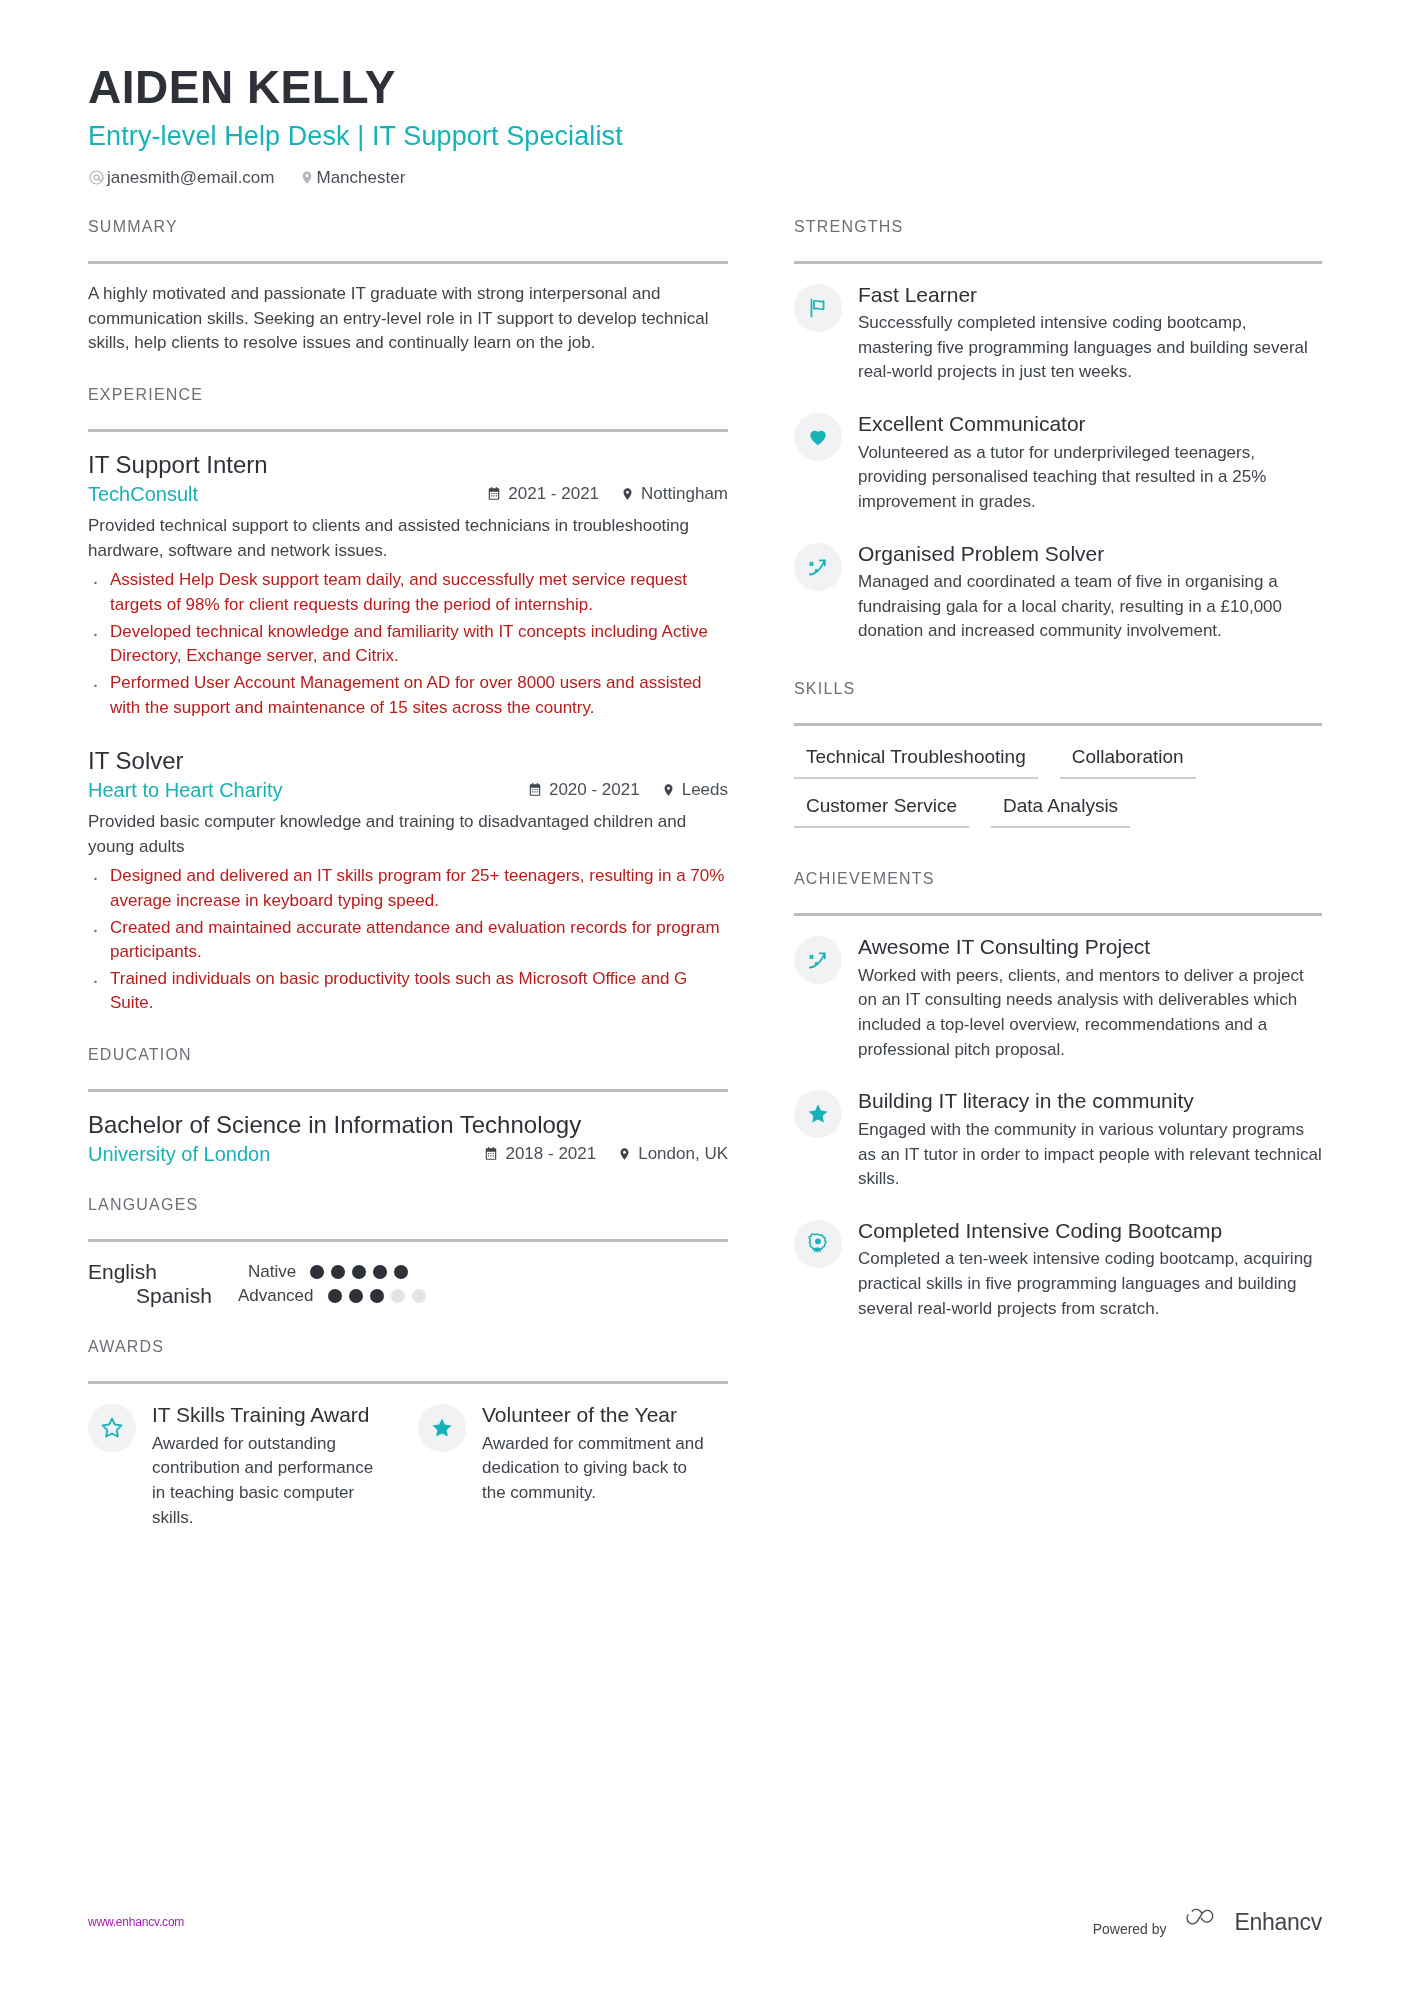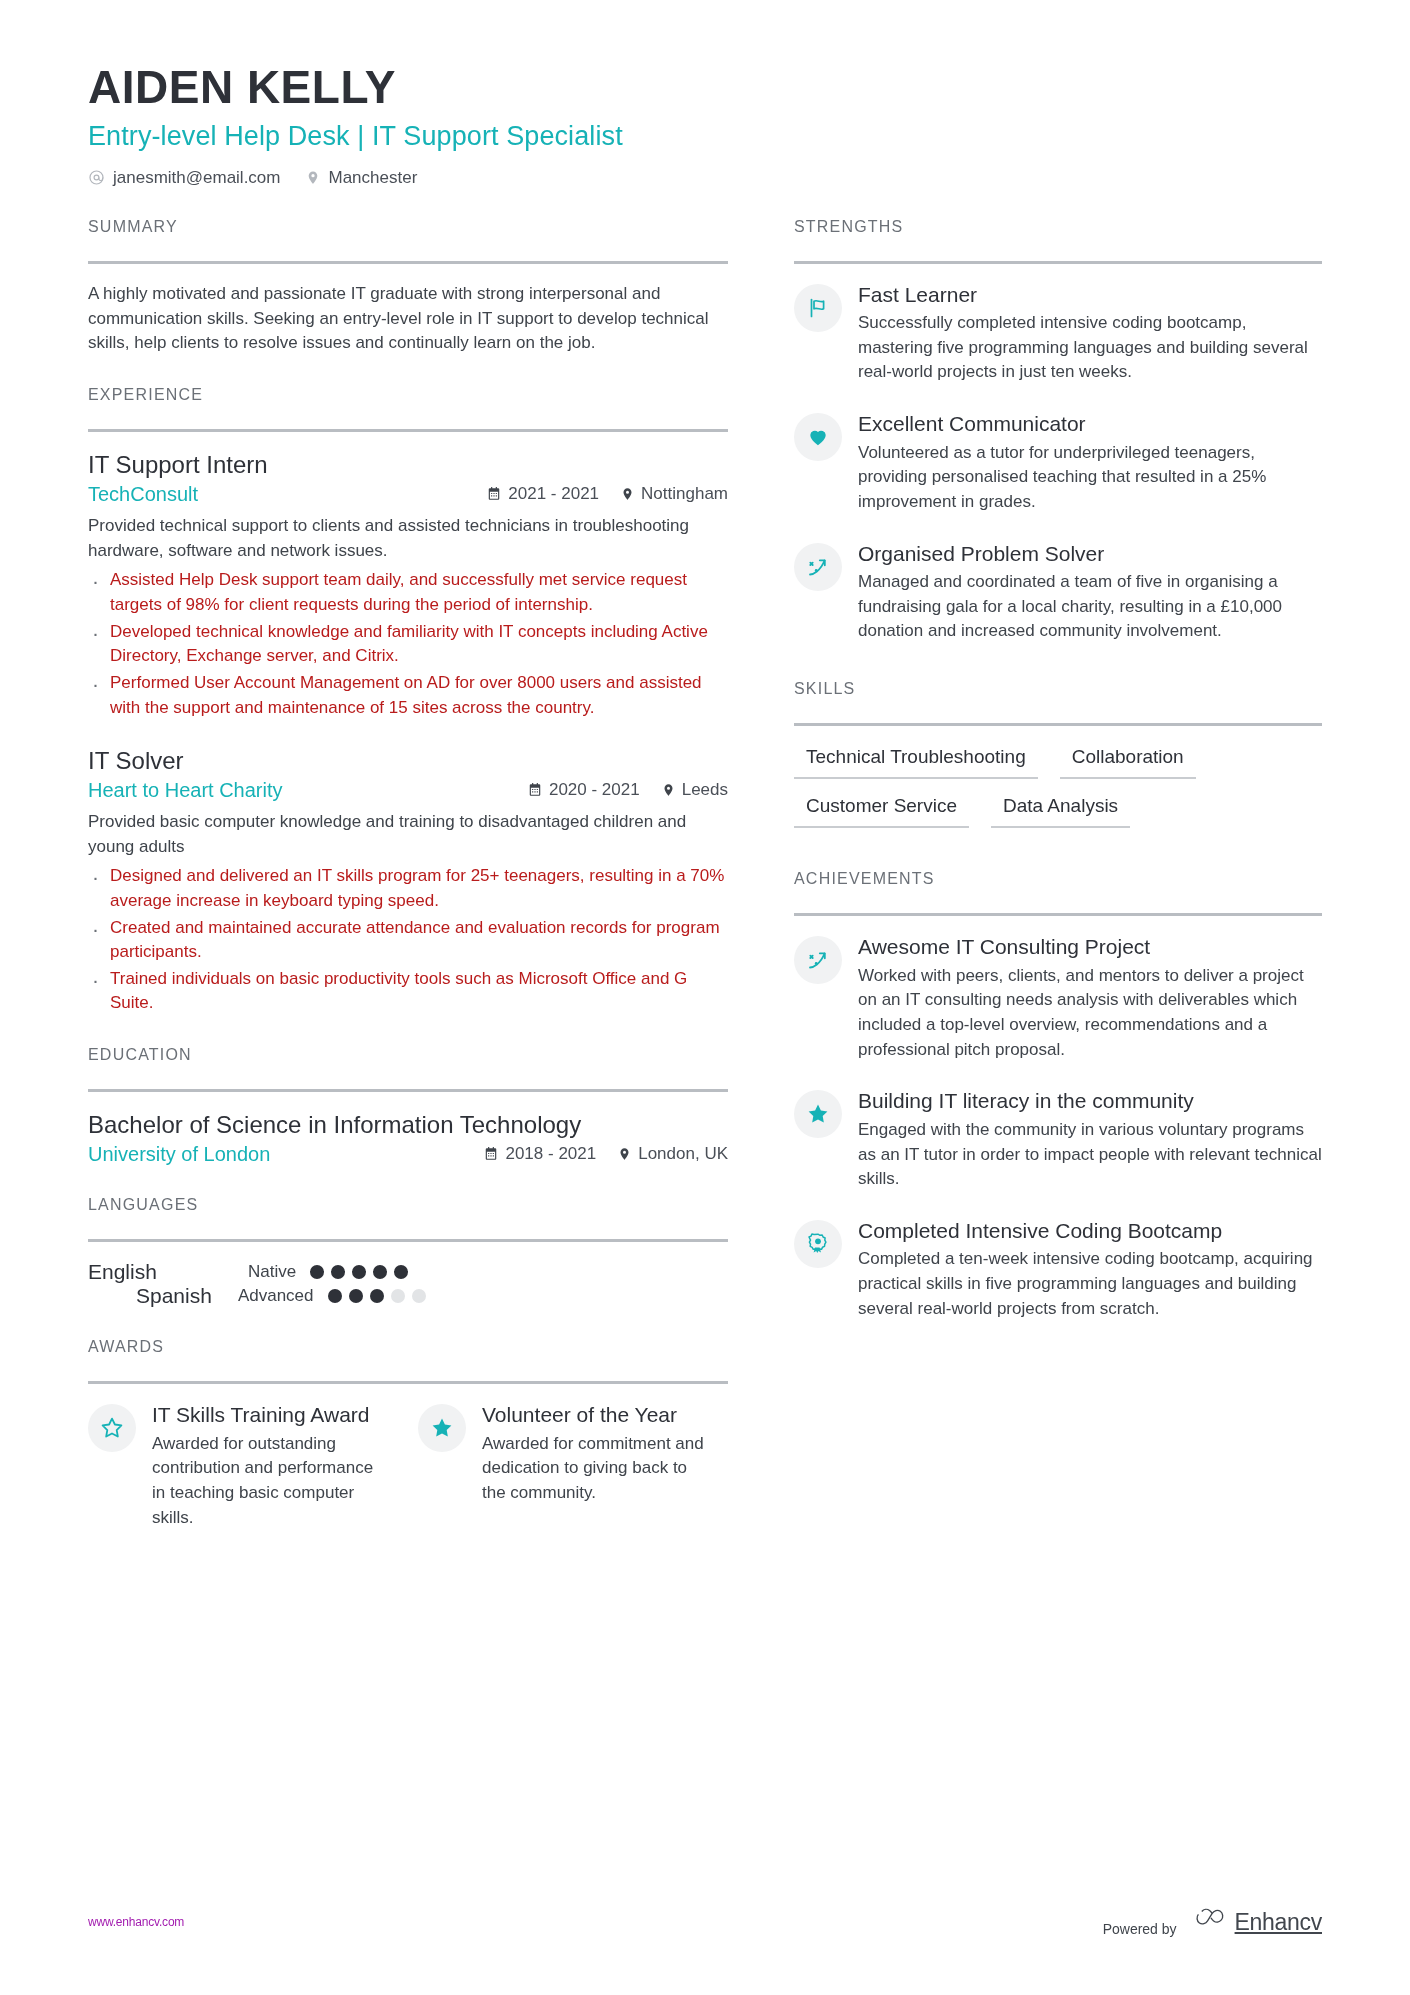--- a/index.html
+++ b/index.html
@@ -39,21 +39,21 @@
     display: flex;
     align-items: center;
     gap: 26px;
     margin-top: 16px;
     font-size: 17px;
     color: #4a4f57;
   }
   .contact-item {
     display: flex;
     align-items: center;
-    gap: 8px;
+    gap: 2px;
   }
   .contact-item .ic { color: #b3b7bd; display:flex; align-items:center; }
 
   
   .cols {
     display: flex;
     margin-top: 30px;
     align-items: flex-start;
   }
   .col-left  { width: 706px; padding-right: 66px; }
@@ -220,25 +220,24 @@
   }
   .footer-right {
     display: flex;
     align-items: flex-end;
     gap: 18px;
   }
   .powered { font-size: 14px; color: #3f444b; }
   .brand {
     display: flex;
     align-items: center;
-    gap: 6px;
+    gap: 16px;
     font-size: 23px;
     color: #41464d;
     letter-spacing: -0.3px;
-    text-decoration: underline;
   }
 </style>
 </head>
 <body>
 
 <div class="page">
 
   <div>
     <div class="name">AIDEN KELLY</div>
     <div class="headline">Entry-level Help Desk | IT Support Specialist</div>

